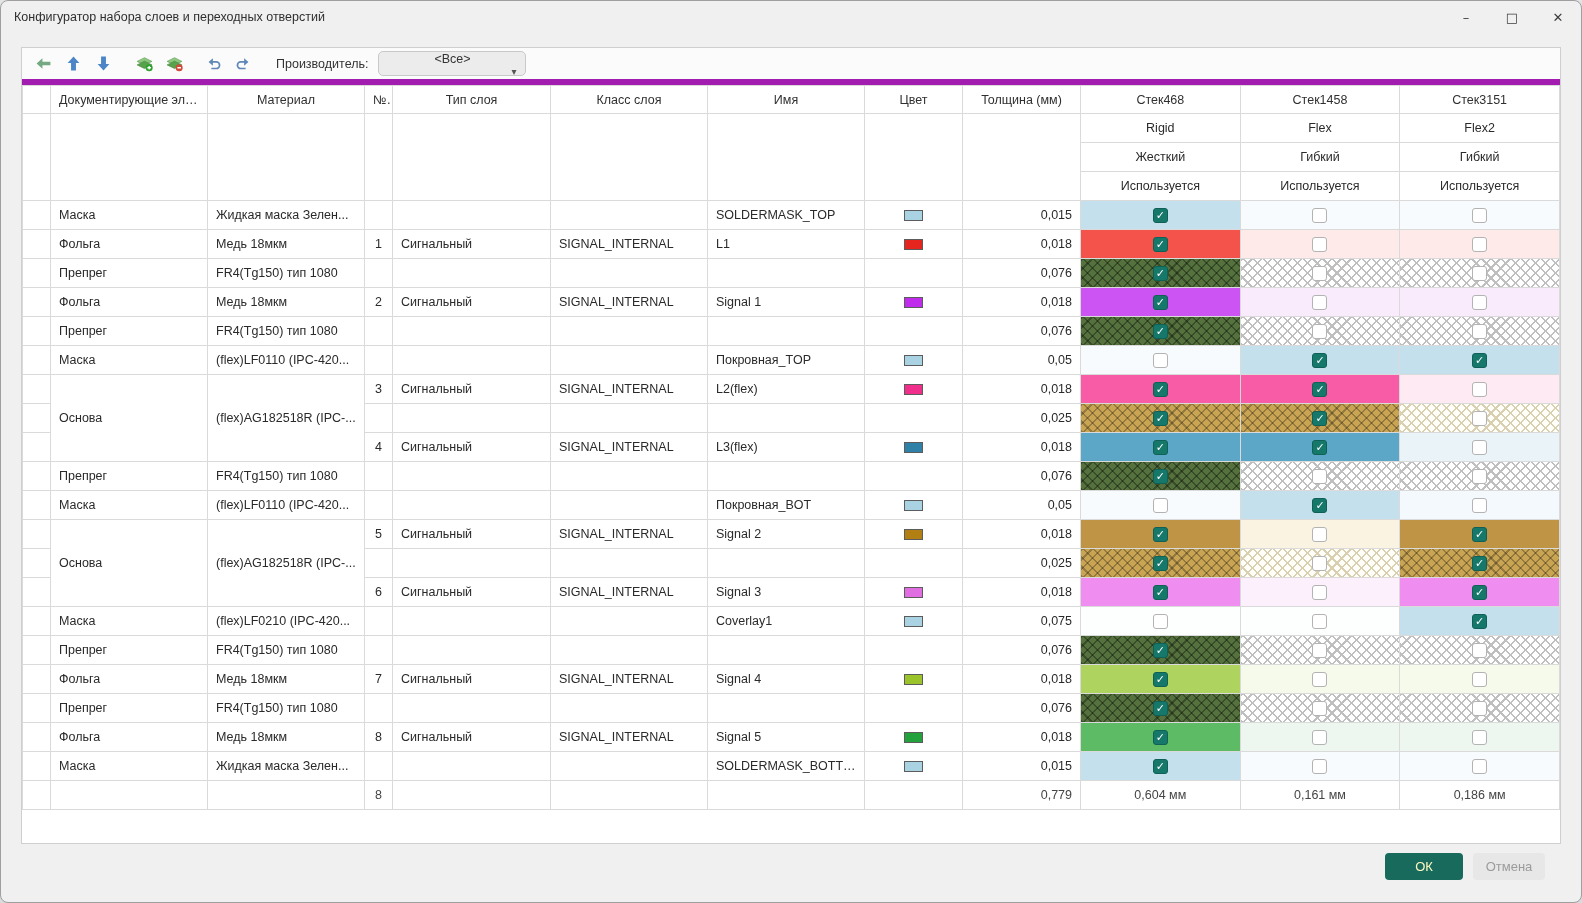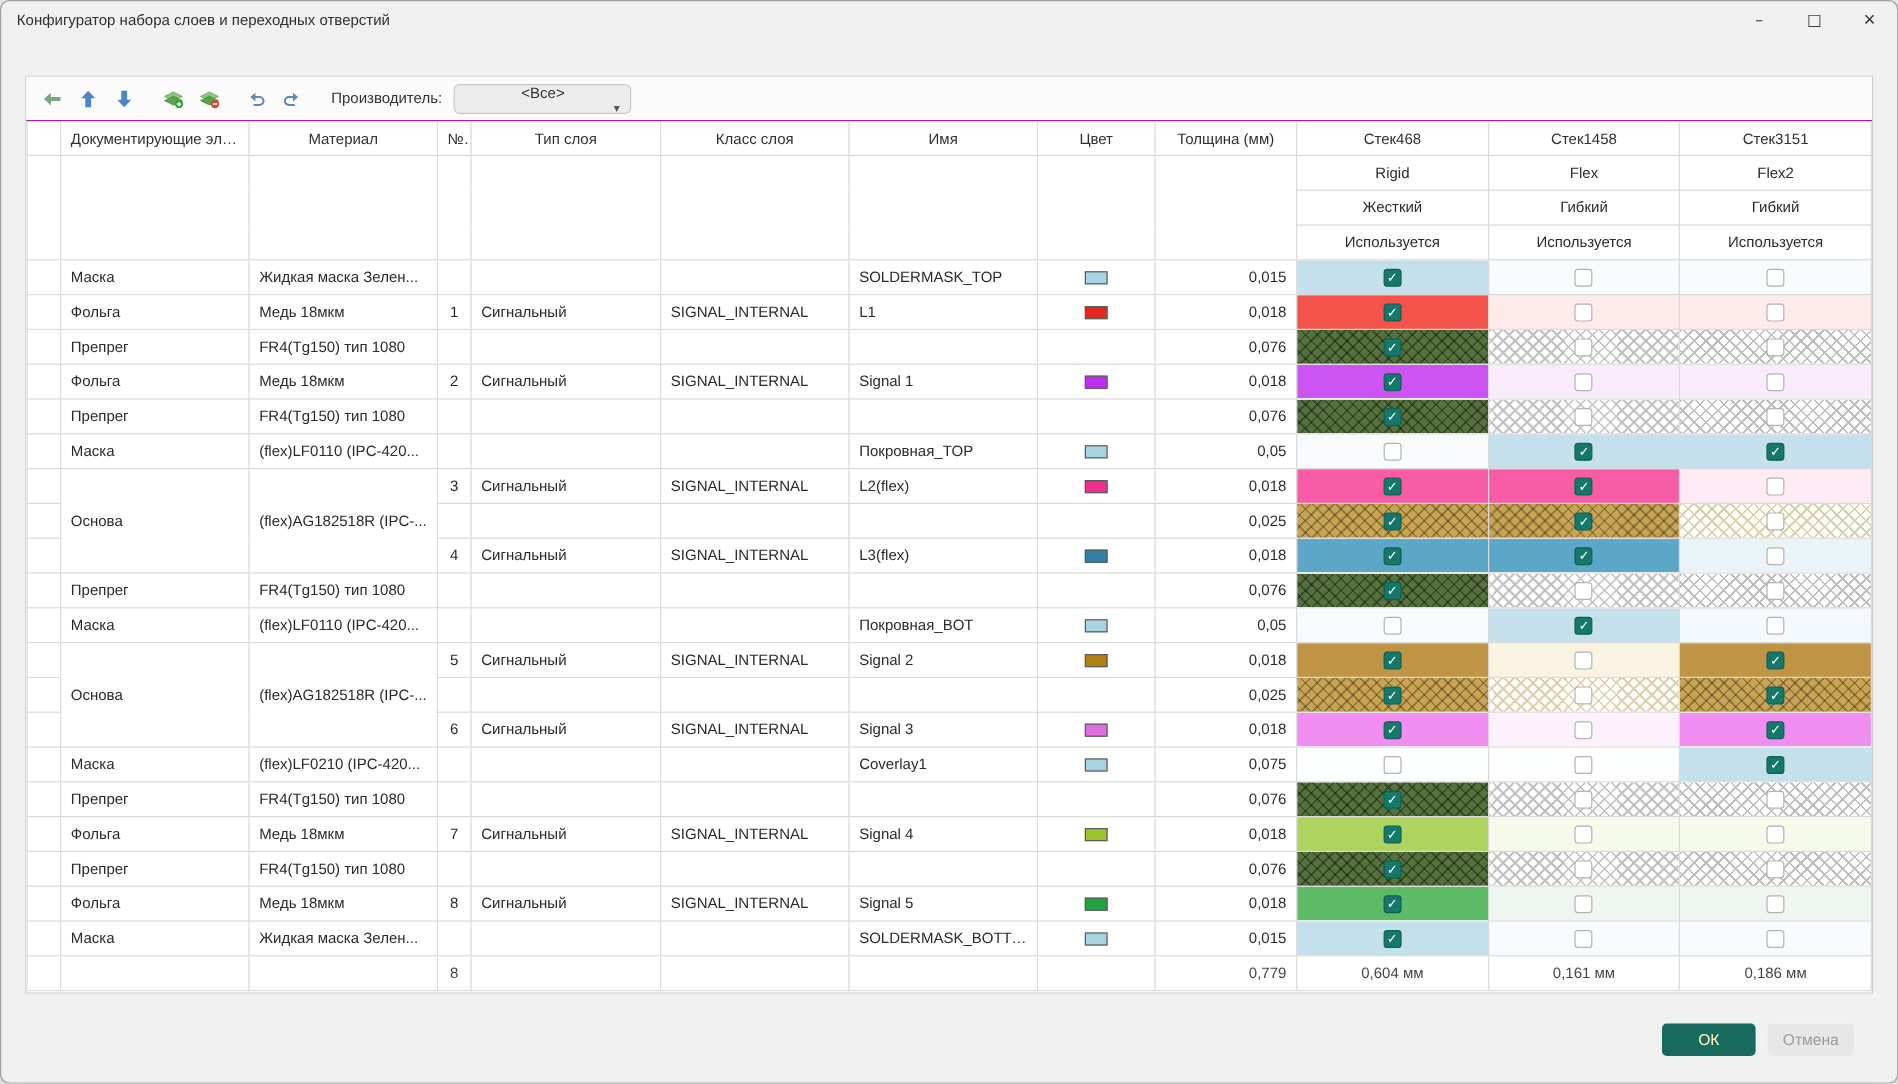--- a/index.html
+++ b/index.html
@@ -1,37 +1,37 @@
 <!DOCTYPE html>
 <html><head>
 <meta charset="utf-8">
 <style>
   * { box-sizing: border-box; }
   html,body { margin:0; padding:0; background:#e9ebec; font-family:"Liberation Sans", sans-serif; }
   .window{ width:1582px; height:903px; background:#f0f0f0; border:1px solid #9f9f9f;
            border-radius:8px; overflow:hidden; display:flex; flex-direction:column;
-           box-shadow:0 6px 22px rgba(0,0,0,.18); position:relative;gap:16px; }
+           box-shadow:0 6px 22px rgba(0,0,0,.18); position:relative; }
   
   .titlebar{ height:32px; flex:none; display:flex; align-items:center; padding-left:13px;
              font-size:12.5px; color:#2f2f2f; }
   .win-controls{ margin-left:auto; display:flex; height:100%; }
   .win-btn{ width:46px; height:100%; border:none; background:transparent; font-size:13px;
             color:#3c3c3c; display:flex; align-items:center; justify-content:center; cursor:pointer;
             font-family:"DejaVu Sans", sans-serif; }
   
   .main{ flex:1; min-height:0; display:flex; flex-direction:column; padding:14px 20px 0; }
   .tabs{ display:flex; align-items:flex-end; height:30px; margin-bottom:-1px; position:relative; z-index:2; }
   .tab{ padding:6px 14px 8px; font-size:12.5px; color:#3e3e3e; cursor:pointer;
         border:1px solid transparent; border-bottom:none; }
   .tab.active{ background:#fff; border-color:#cfcfcf; border-radius:3px 3px 0 0; color:#191919; }
   .tabsep{ width:1px; height:15px; background:#c9c9c9; margin:0 0 7px 0; }
   .panel{ flex:1; min-height:0; background:#fff; border:1px solid #cfcfcf; display:flex; flex-direction:column; }
   
   .toolbar{ height:37px; flex:none; display:flex; align-items:center; gap:3px; padding:0 8px;
-            background:#fbfbfb; border-bottom:1px solid #a21caf; }
+            background:#fbfbfb; border-bottom:6px solid #a21caf; }
   .tbtn{ width:27px; height:27px; border:none; background:transparent; border-radius:3px;
          display:flex; align-items:center; justify-content:center; padding:0; cursor:pointer; }
   .tbtn svg{ width:17px; height:17px; display:block; }
   .man-label{ font-size:12.5px; color:#333; margin:0 7px 0 16px; }
   .combo{ width:148px; height:25px; background:#ececec; border:1px solid #c9c9c9; border-radius:5px;
           display:flex; align-items:center; padding:0 9px; font-size:12.5px; color:#333; cursor:pointer;flex-direction:column; }
   .combo .chev{ margin-left:auto; font-size:10px; color:#555; font-family:"DejaVu Sans", sans-serif; }
   
   .table-wrap{ flex:1; overflow:hidden; }
   table{ border-collapse:collapse; table-layout:fixed; width:100%; }

